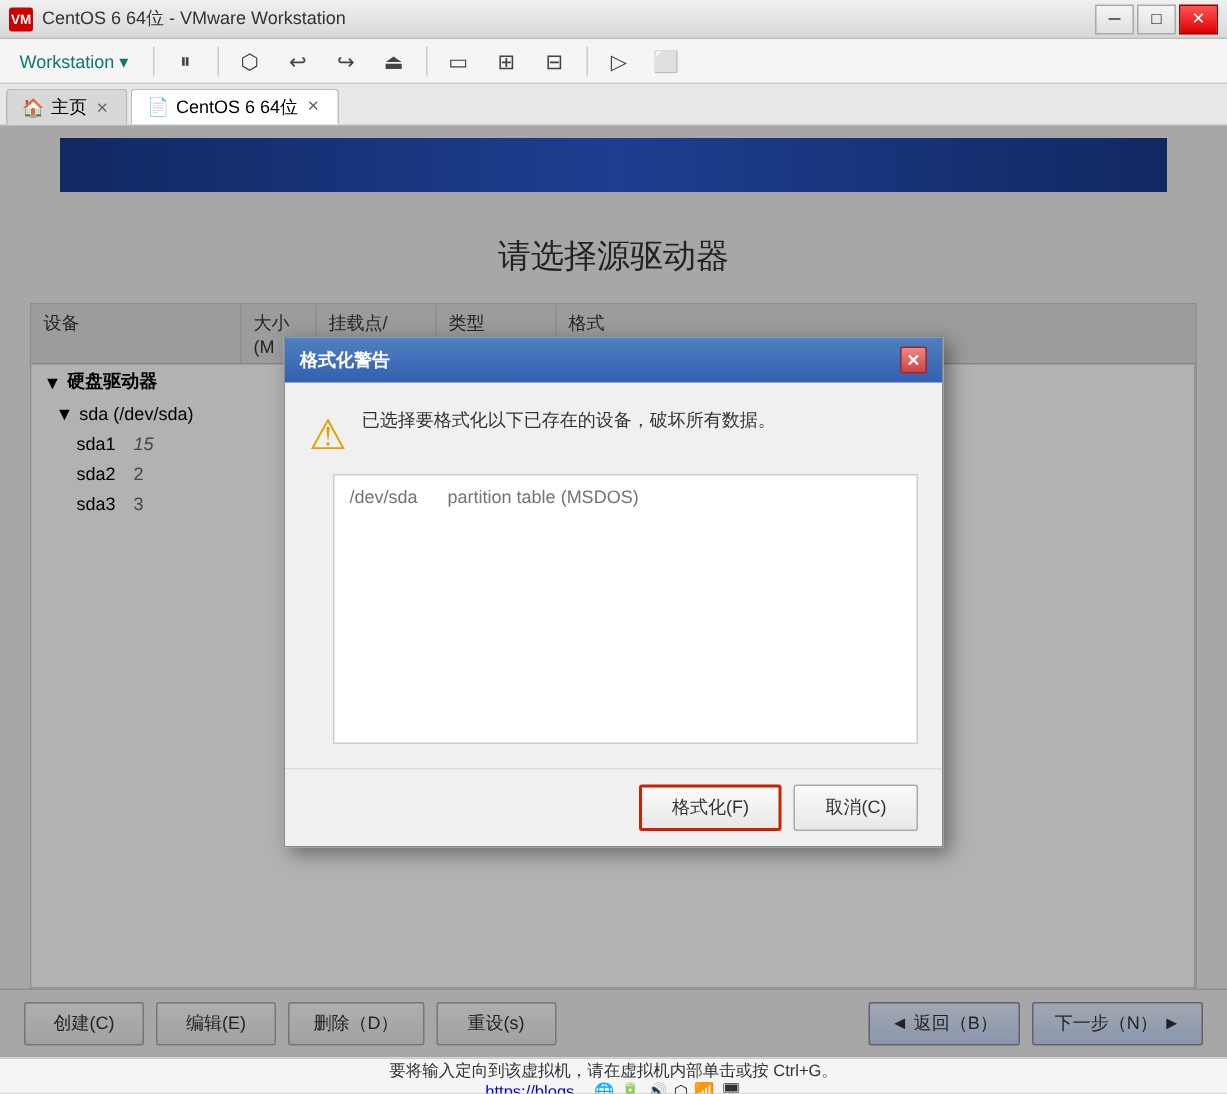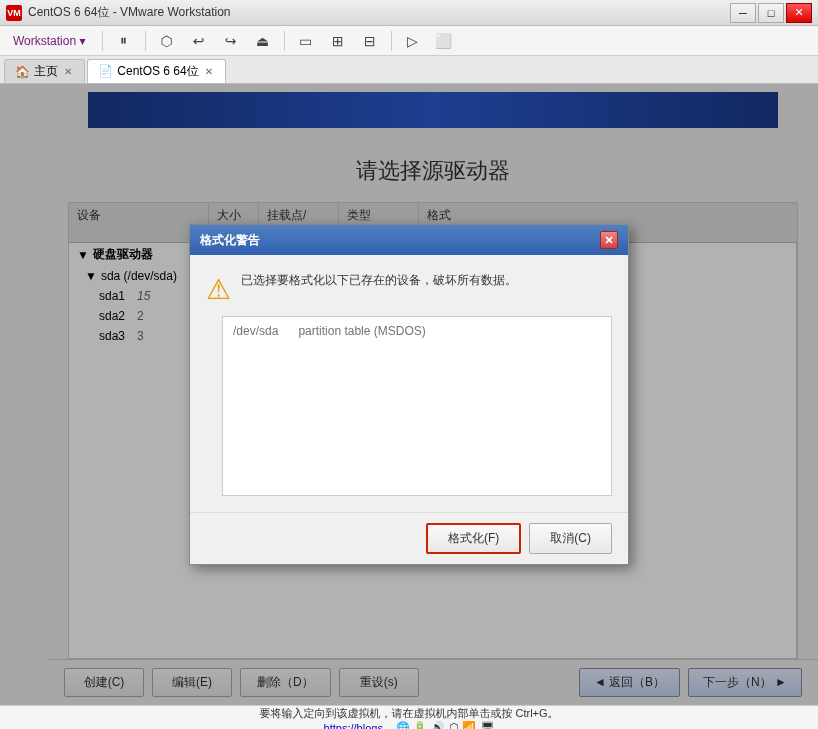--- a/index.html
+++ b/index.html
@@ -50,21 +50,21 @@
       display: flex;
       align-items: center;
       padding: 0 4px;
       border-bottom: 1px solid #ccc;
       gap: 4px;
     }
     .menu-item {
       padding: 3px 8px;
       cursor: pointer;
       font-size: 12px;
-      color: #701a75;
+      color: #0f766e;
       border: 1px solid transparent;
       border-radius: 2px;
     }
     .menu-separator { width: 1px; height: 20px; background: #ccc; margin: 0 3px; }
     .toolbar-btn {
       width: 28px; height: 26px;
       border: 1px solid transparent;
       background: transparent;
       cursor: pointer;
       display: flex; align-items: center; justify-content: center;
@@ -97,21 +97,20 @@
     .tab.active { background: white; border-bottom: 1px solid white; z-index: 1; }
     .tab-close { font-size: 10px; color: #666; cursor: pointer; padding: 0 2px; }
     .tab-home-icon { font-size: 12px; }
 
     
     .main-content {
       background: #f0f0f0;
       height: calc(729px - 26px - 30px - 28px - 24px);
       position: relative;
       overflow: hidden;
-      padding-left: 48px;
     }
 
     
     .vm-area {
       background: #f0f0f0;
       padding: 0;
       display: flex;
       flex-direction: column;
       height: 100%;
     }

